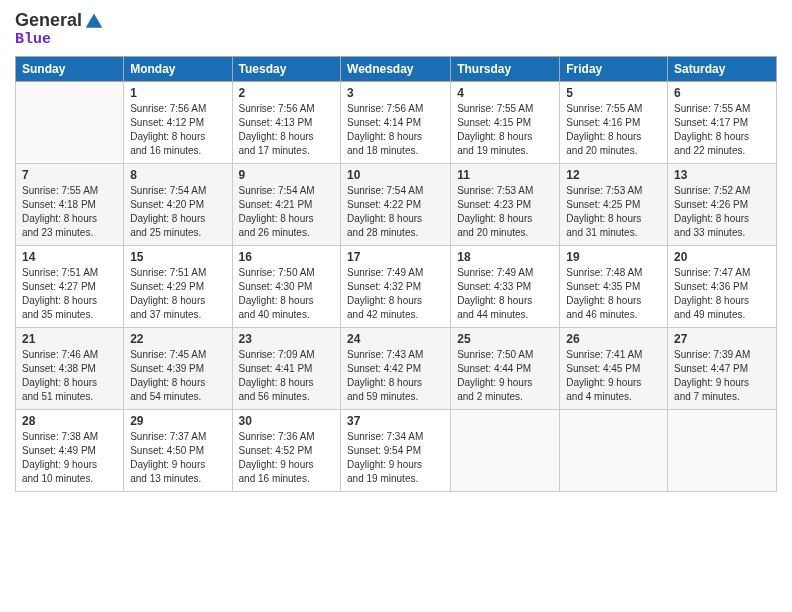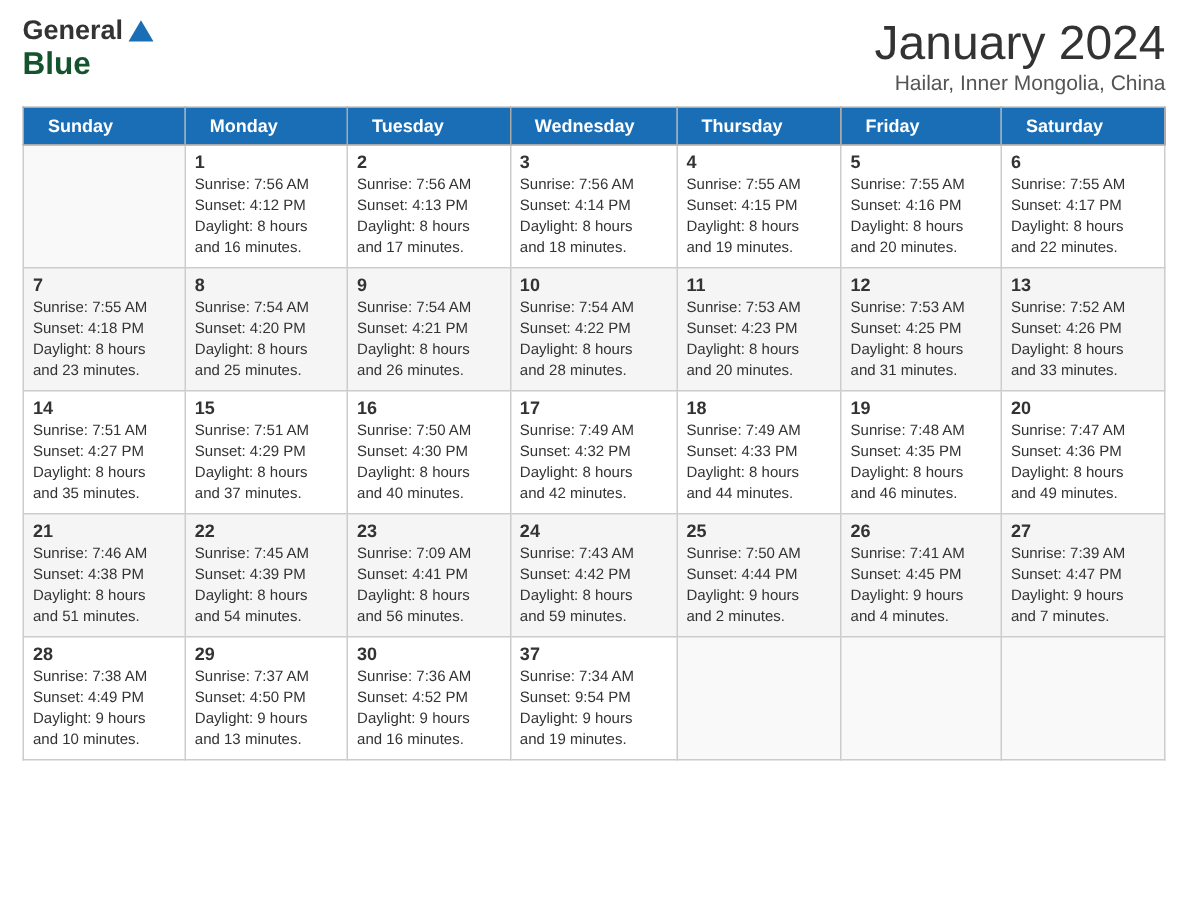--- a/index.html
+++ b/index.html
@@ -9,21 +9,21 @@
       width: 792px;
       height: 612px;
       overflow: hidden;
     }
     .container {
       width: 792px;
       padding: 10px 15px;
     }
     .header-row {
       display: flex;
-      justify-content: space-between;
+      justify-content: flex-start;
       align-items: flex-start;
       margin-bottom: 8px;
     }
     .logo {
       display: flex;
       align-items: center;
     }
     .title-block {
       text-align: right;
     }
@@ -38,21 +38,21 @@
     }
     table {
       width: 100%;
       border-collapse: collapse;
     }
     thead tr th {
       background-color: #1a6eb5;
       color: #fff;
       font-size: 12px;
       font-weight: bold;
-      padding: 5px 16px;
+      padding: 5px 6px;
       text-align: left;
       border: 1px solid #aaa;
     }
     tbody tr td {
       vertical-align: top;
       padding: 4px 6px;
       border: 1px solid #ccc;
       font-size: 10px;
       color: #333;
       width: 113px;
@@ -81,27 +81,23 @@
 <div class="container">
   <div class="header-row">
     <div class="logo">
         <div style="display: flex; flex-direction: column; align-items: flex-start;">
           <div style="display: flex; align-items: center;">
             <span style="font-size: 18px; font-weight: bold; color: rgb(51, 51, 51);">General</span>
             <svg width="20" height="20" viewBox="0 0 24 24" style="margin-left: 2px;">
               <polygon points="12,3 22,20 2,20" fill="#1a6eb5"></polygon>
             </svg>
           </div>
-          <span style="font-size: 21px; font-weight: bold; color: #14532d;">Blue</span>
+          <span style="font-size: 15px; font-weight: bold; color: #6d28d9; font-family: Liberation Mono, monospace;">Blue</span>
         </div>
       </div>
-    <div class="title-block">
-      <div class="month-title">January 2024</div>
-      <div class="location-title">Hailar, Inner Mongolia, China</div>
-    </div>
   </div>
 
   <table>
     <thead>
       <tr>
       <th>Sunday</th>
           <th>Monday</th>
           <th>Tuesday</th>
           <th>Wednesday</th>
           <th>Thursday</th>

